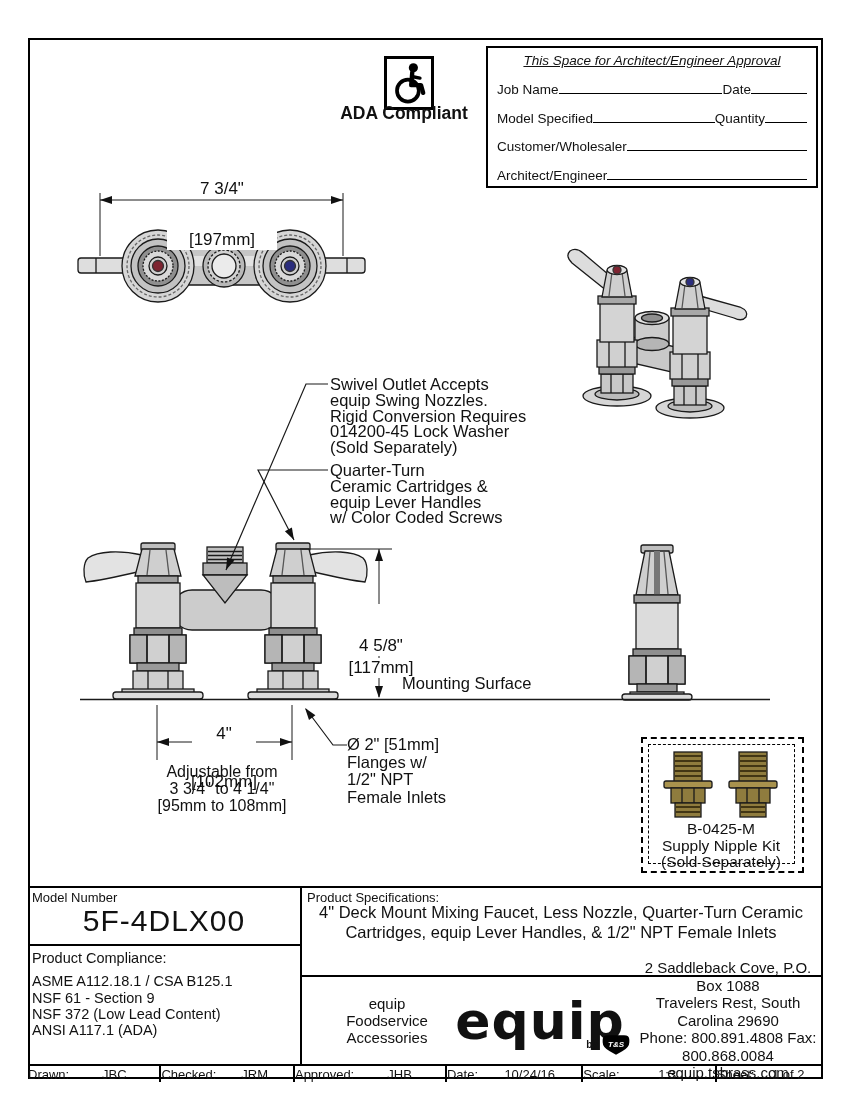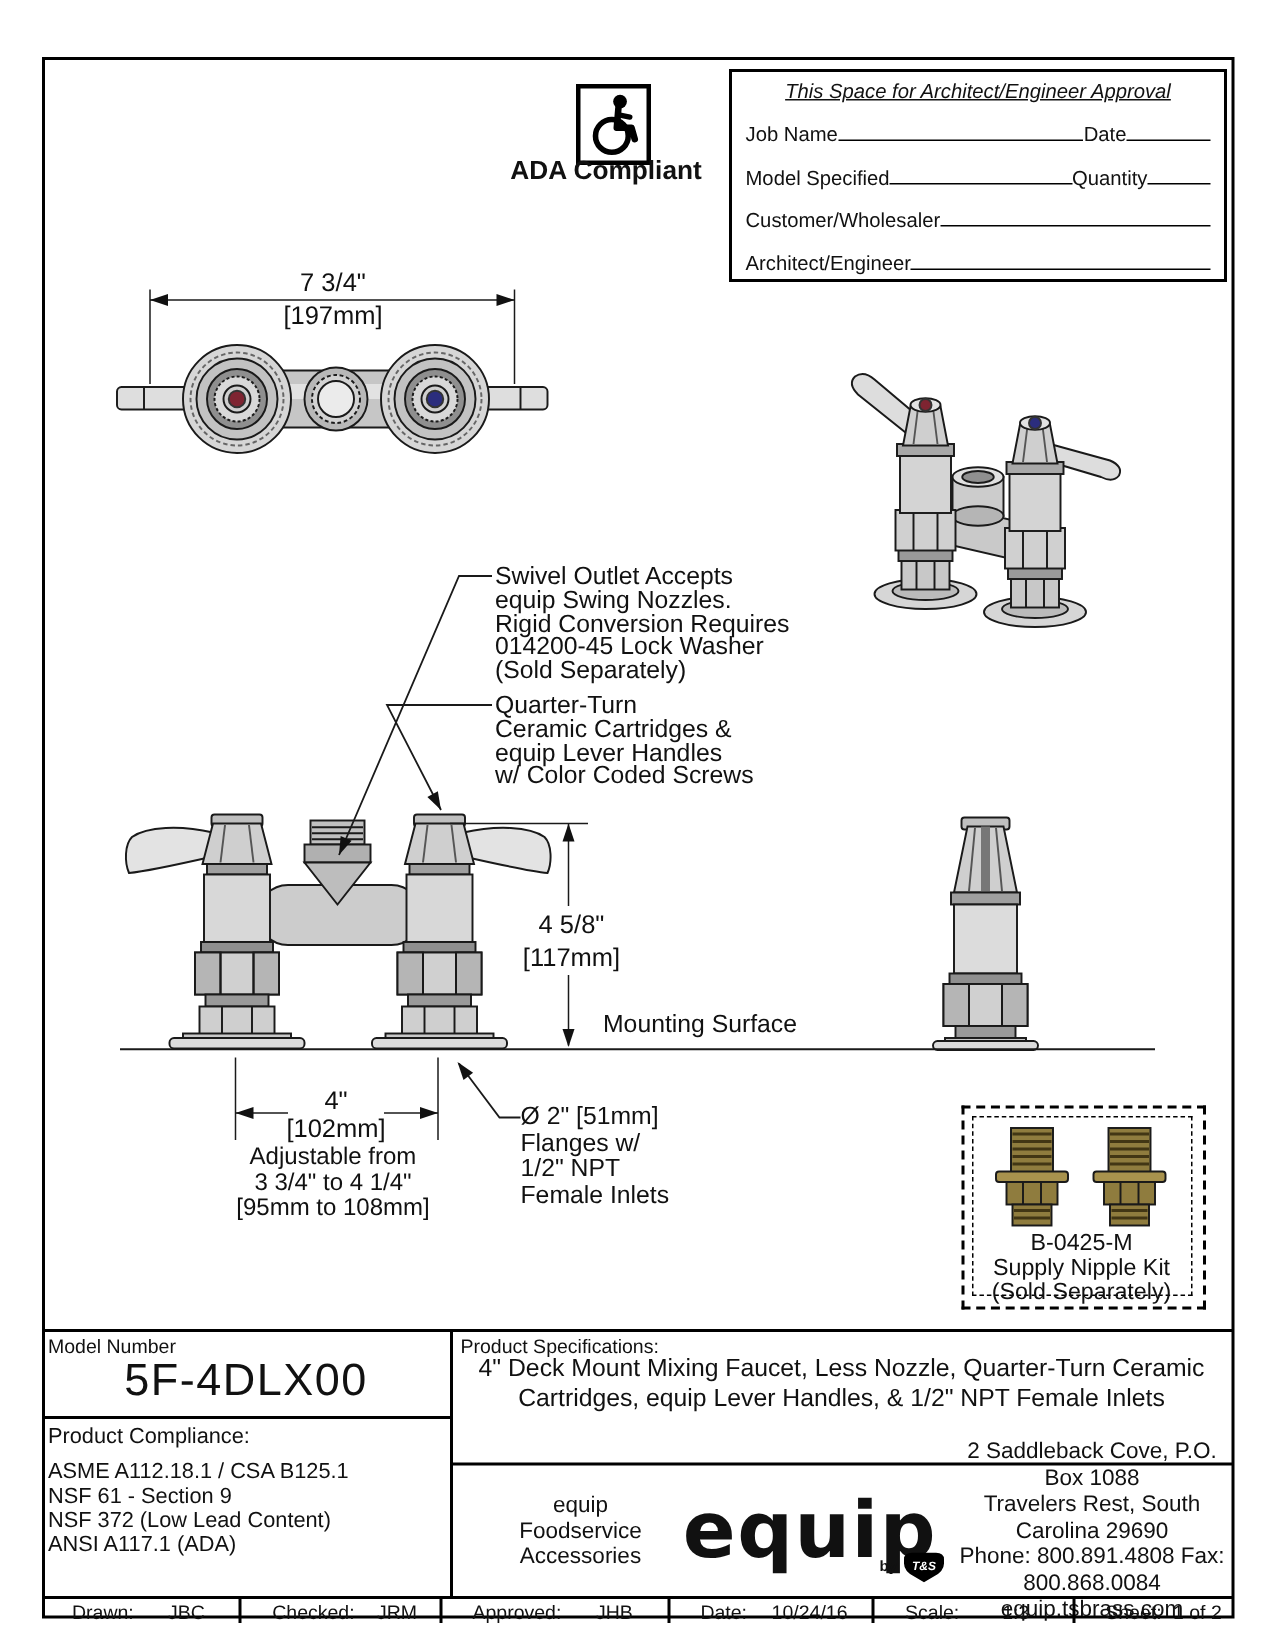--- a/index.html
+++ b/index.html
@@ -1,21 +1,21 @@
 <!DOCTYPE html>
 <html style="--red_screw: #7e2431; --blue_screw: #2b2d7d; --brass: #8f7c3e; --brass_dark: #423614; --brass_light: #a8924d; --metal: #cdcdcd; --metal_dark: #9a9a9a; --metal_light: #e6e6e6; --line: #111111;"><head>
 <meta charset="utf-8">
 <style>
   html,body{margin:0;padding:0;background:#fff;}
   #sheet{position:relative;width:850px;height:1100px;background:#fff;
          font-family:"Liberation Sans", sans-serif;color:#111;overflow:hidden;}
   .abs{position:absolute;}
   .txt{position:absolute;white-space:nowrap;color:#111;}
   .ctr{text-align:center;}
-  .wbg{background:#fff;}
+  .wbg{background:#fff;margin-top:29px;}
   #border-frame{left:28px;top:38px;width:791px;height:1037px;border:2.5px solid #000;}
   
   #approval{left:486px;top:46px;width:332px;height:142px;border:2px solid #000;
             padding:5px 9px 3px 9px;box-sizing:border-box;font-size:13.5px;
             display:flex;flex-direction:column;justify-content:space-between;}
   #approval .title{text-align:center;font-style:italic;text-decoration:underline;}
   #approval .row{display:flex;align-items:flex-end;}
   #approval .fill{flex:1;border-bottom:1.3px solid #000;margin-bottom:3px;min-width:10px;}
   #approval .fill.short{flex:0 0 56px;}
   #approval .fill.short2{flex:0 0 42px;}
@@ -33,21 +33,21 @@
   #brand{left:274px;top:89px;width:520px;height:87px;display:flex;align-items:center;}
   #brand .tagline{width:118px;margin-left:26px;text-align:center;font-size:15px;line-height:17px;}
   #brand .logo{position:relative;width:188px;text-align:center;}
   #brand .logo .word{font-family:"DejaVu Sans", sans-serif;font-weight:bold;font-size:52px;line-height:48px;letter-spacing:1px;}
   #brand .logo .byrow{position:absolute;right:2px;bottom:-12px;display:flex;align-items:center;gap:2px;text-align:center;}
   #brand .logo .by{font-size:10px;font-weight:bold;}
   #brand .address{flex:1;text-align:center;font-size:15px;line-height:17.5px;}
   #footer-row{position:absolute;left:0;top:176px;width:794px;height:16px;border-top:2px solid #000;display:flex;box-sizing:content-box;}
   .fcell{display:flex;align-items:center;font-size:13px;box-sizing:border-box;}
   .fcell+.fcell{border-left:2px solid #000;}
-  .fcell .lbl{padding-left:20px;}
+  .fcell .lbl{padding-left:0;}
   .fcell .val{flex:1;text-align:center;}
   svg{position:absolute;left:0;top:0;}
   text{font-family:"Liberation Sans",sans-serif;}
 </style>
 </head>
 <body>
 
 <div id="sheet">
 
   <div id="border-frame" class="abs"></div>

